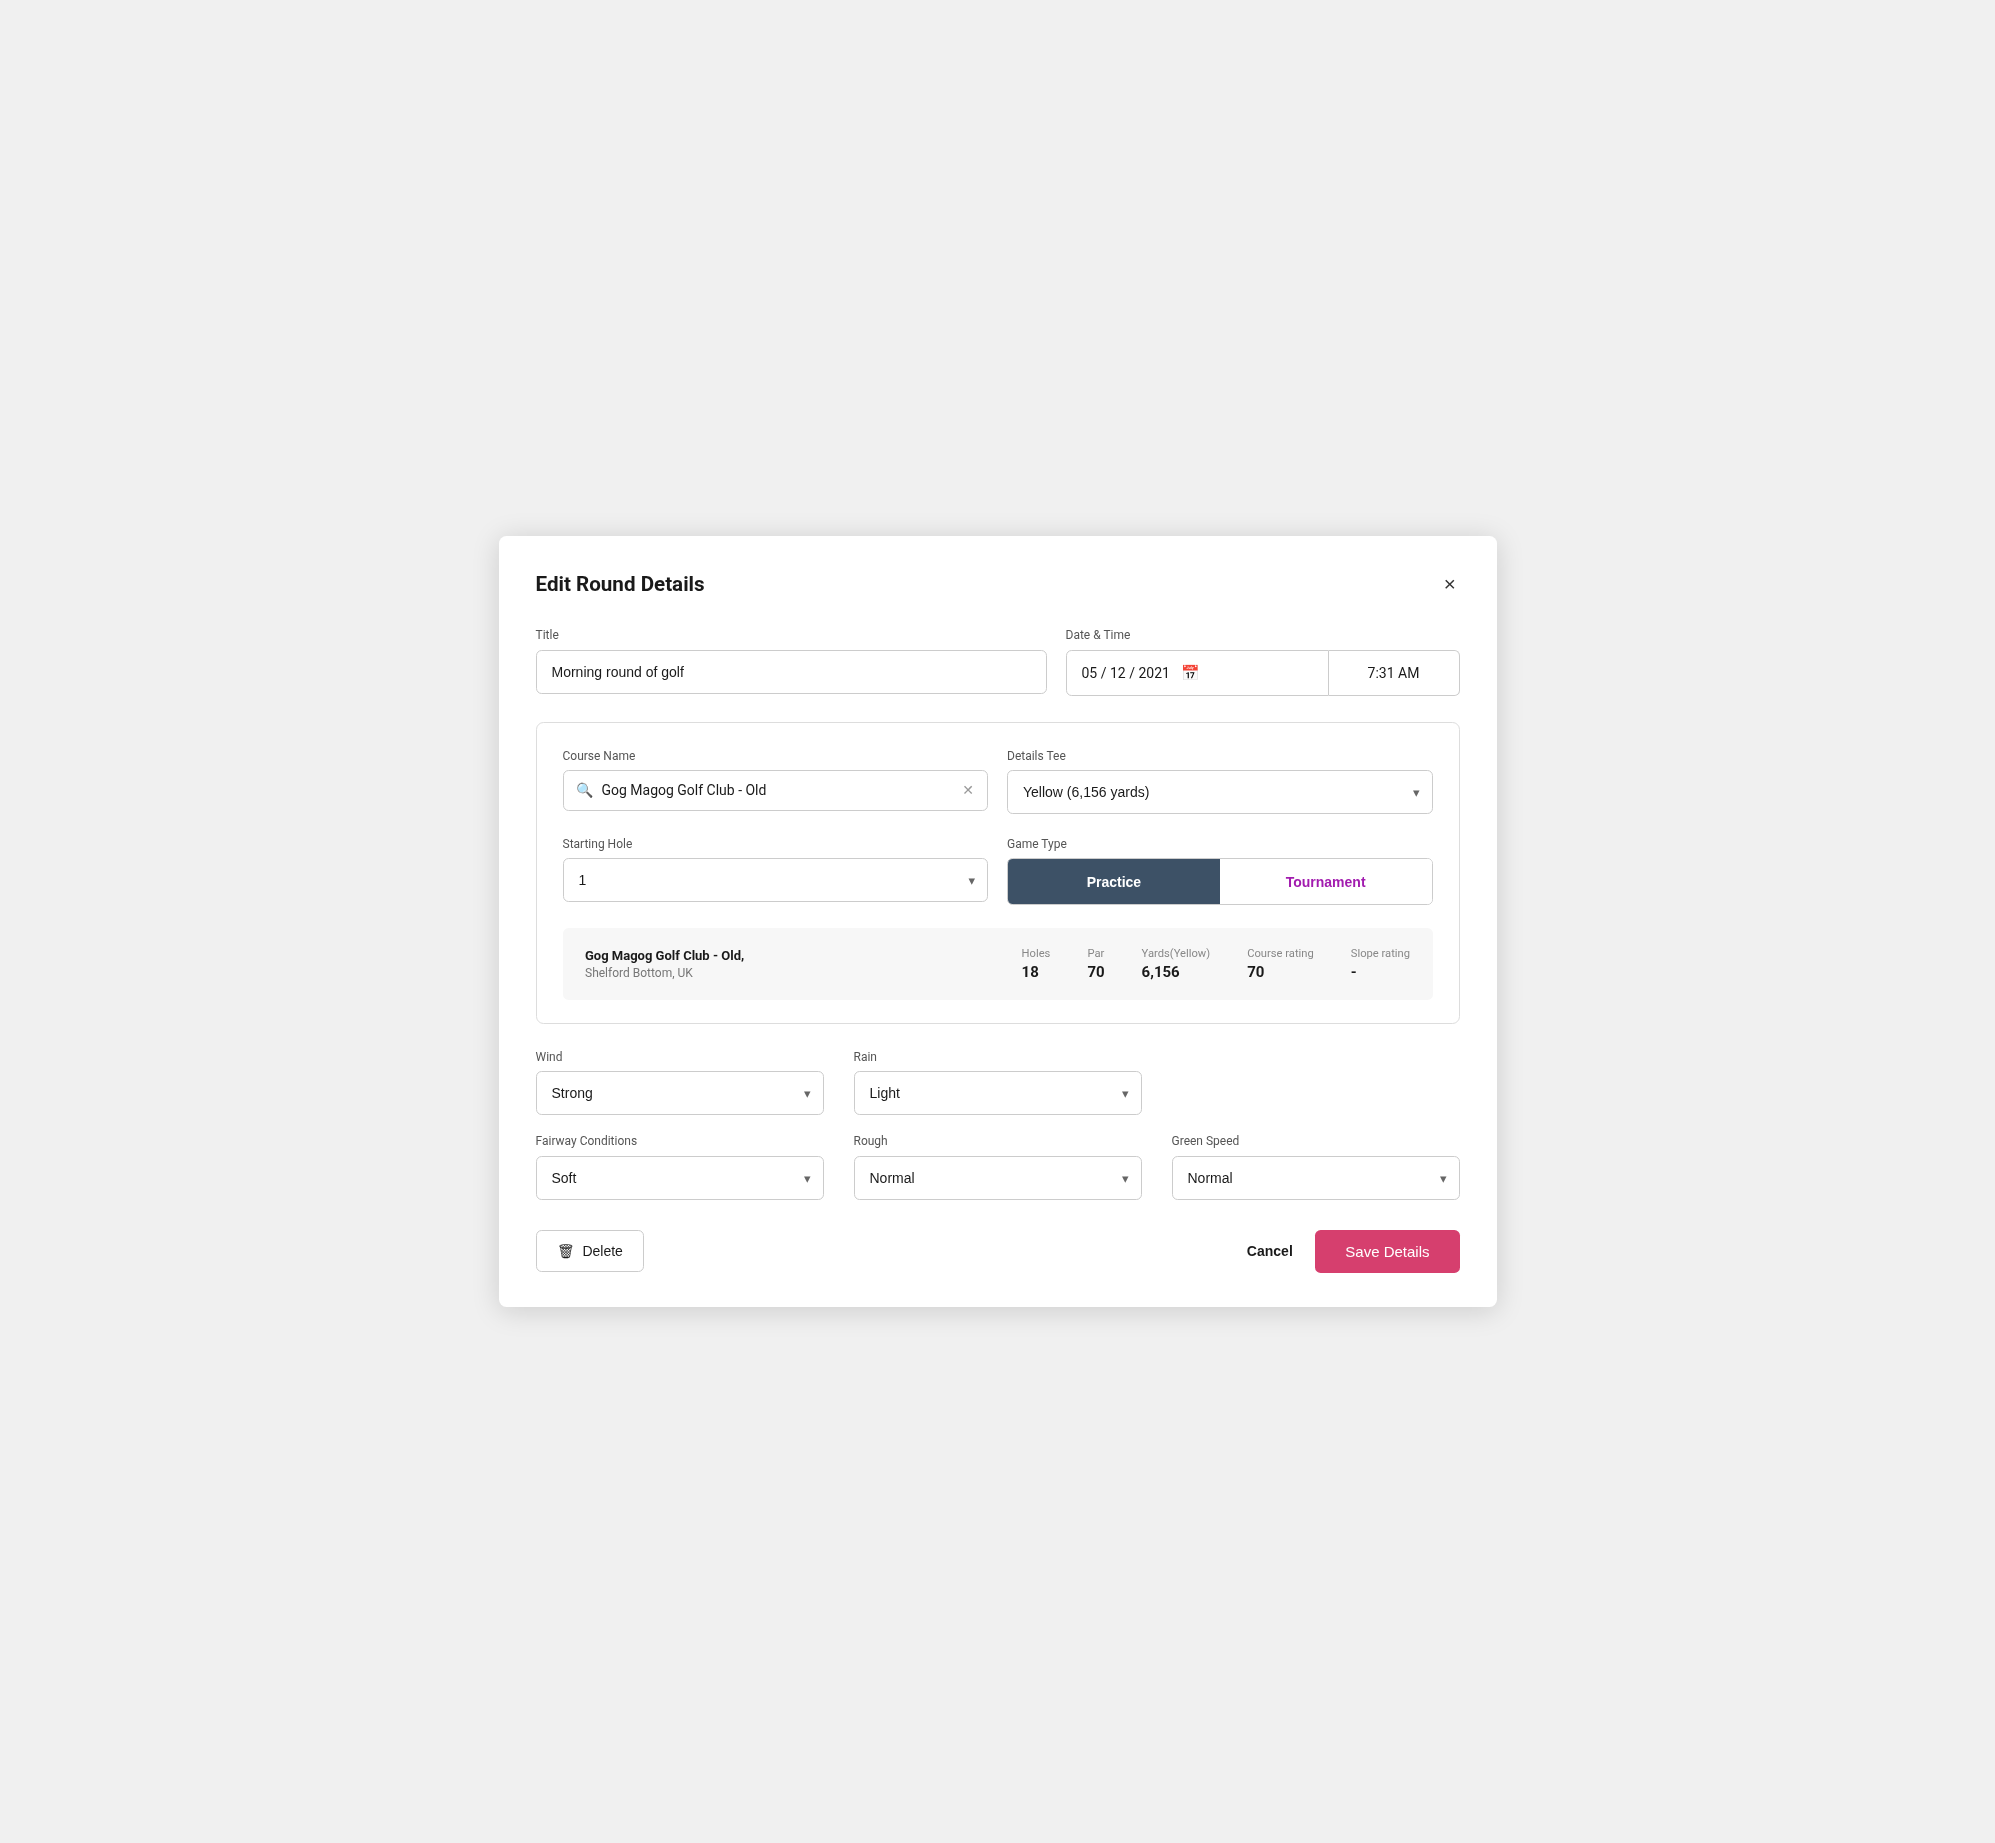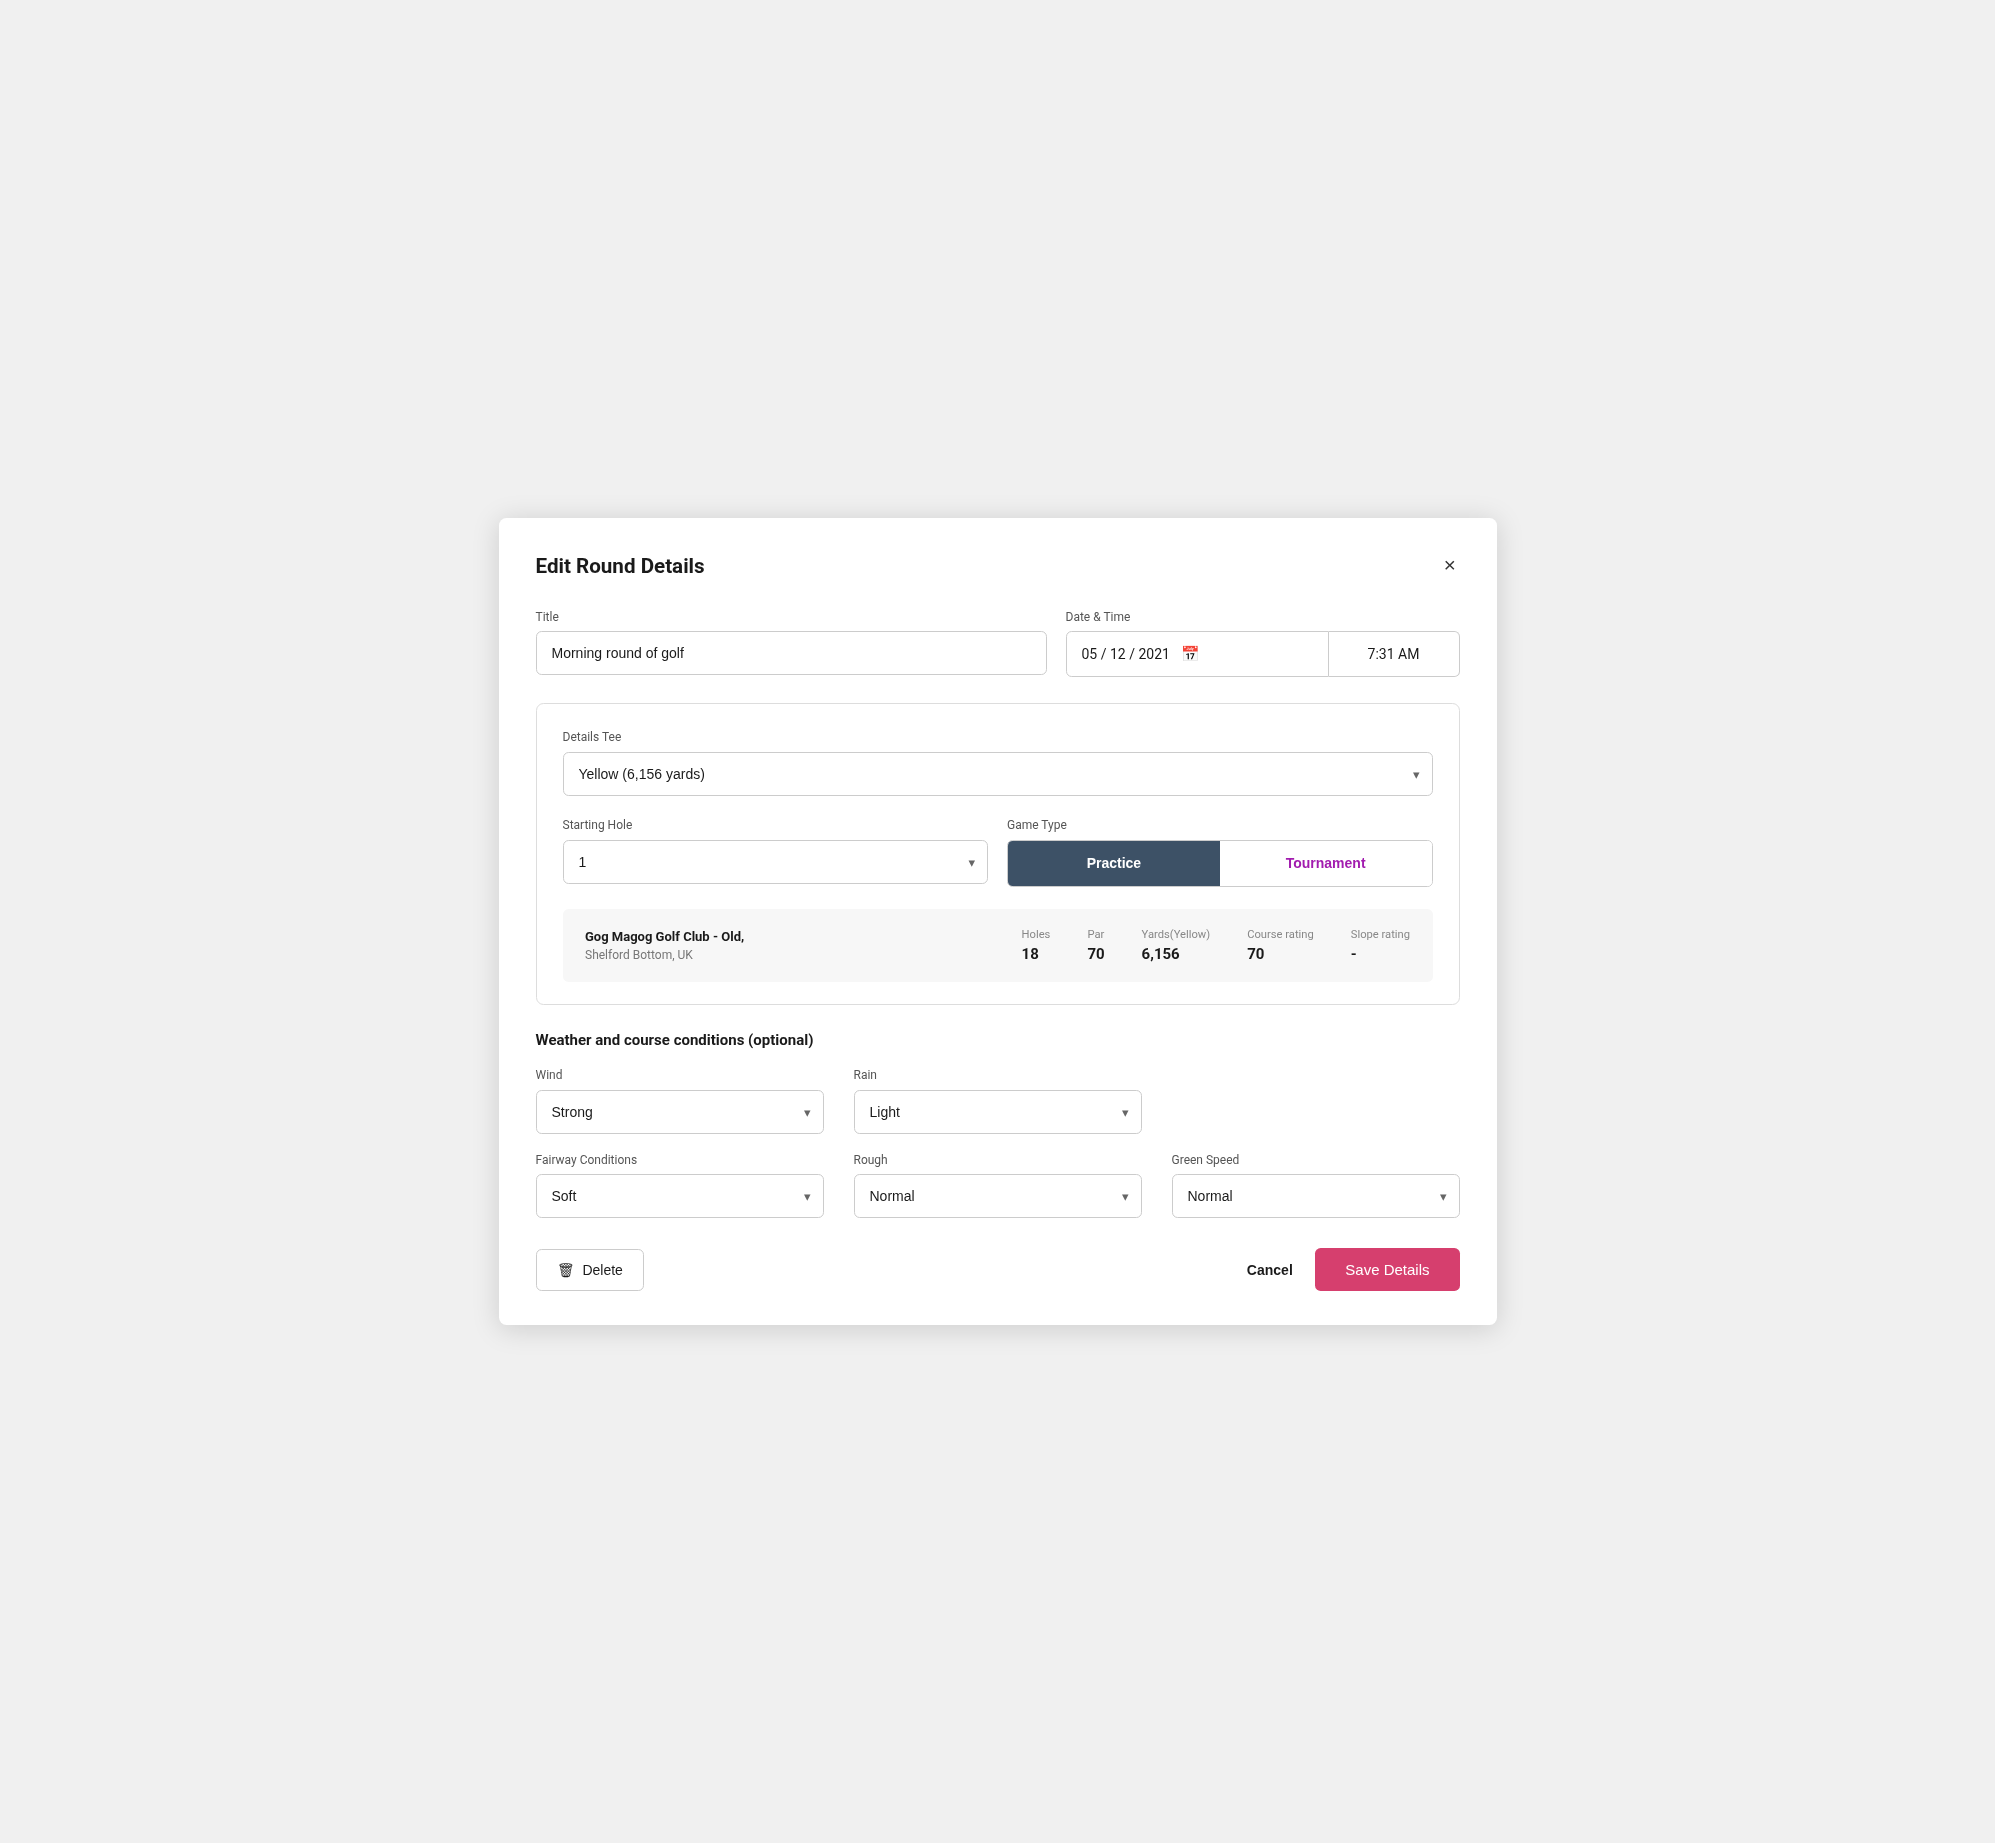--- a/index.html
+++ b/index.html
@@ -322,20 +322,28 @@
           <span>7:31 AM</span>
         </div>
       </div>
     </div>
   </div>
 
   <div class="section-box">
 
     <div class="two-col">
       <div class="field-group">
+        <span class="field-label">Course Name</span>
+        <div class="search-input-wrapper">
+          <span class="search-icon">🔍</span>
+          <span class="search-input-text">Gog Magog Golf Club - Old</span>
+          <span class="clear-icon">✕</span>
+        </div>
+      </div>
+      <div class="field-group">
         <span class="field-label">Details Tee</span>
         <div class="select-wrapper">
           <select class="select-box">
             <option>Yellow (6,156 yards)</option>
           </select>
           <span class="chevron-down">▾</span>
         </div>
       </div>
     </div>
 
@@ -382,21 +390,20 @@
         </div>
         <div class="stat-item">
           <span class="stat-label">Slope rating</span>
           <span class="stat-value">-</span>
         </div>
       </div>
     </div>
   </div>
 
   <div>
-    <div class="weather-title">Weather and course conditions (optional)</div>
 
     <div class="weather-row">
       <div class="field-group">
         <span class="field-label">Wind</span>
         <div class="select-wrapper">
           <select class="select-box">
             <option>Strong</option>
             <option>Light</option>
             <option>Normal</option>
             <option>None</option>

